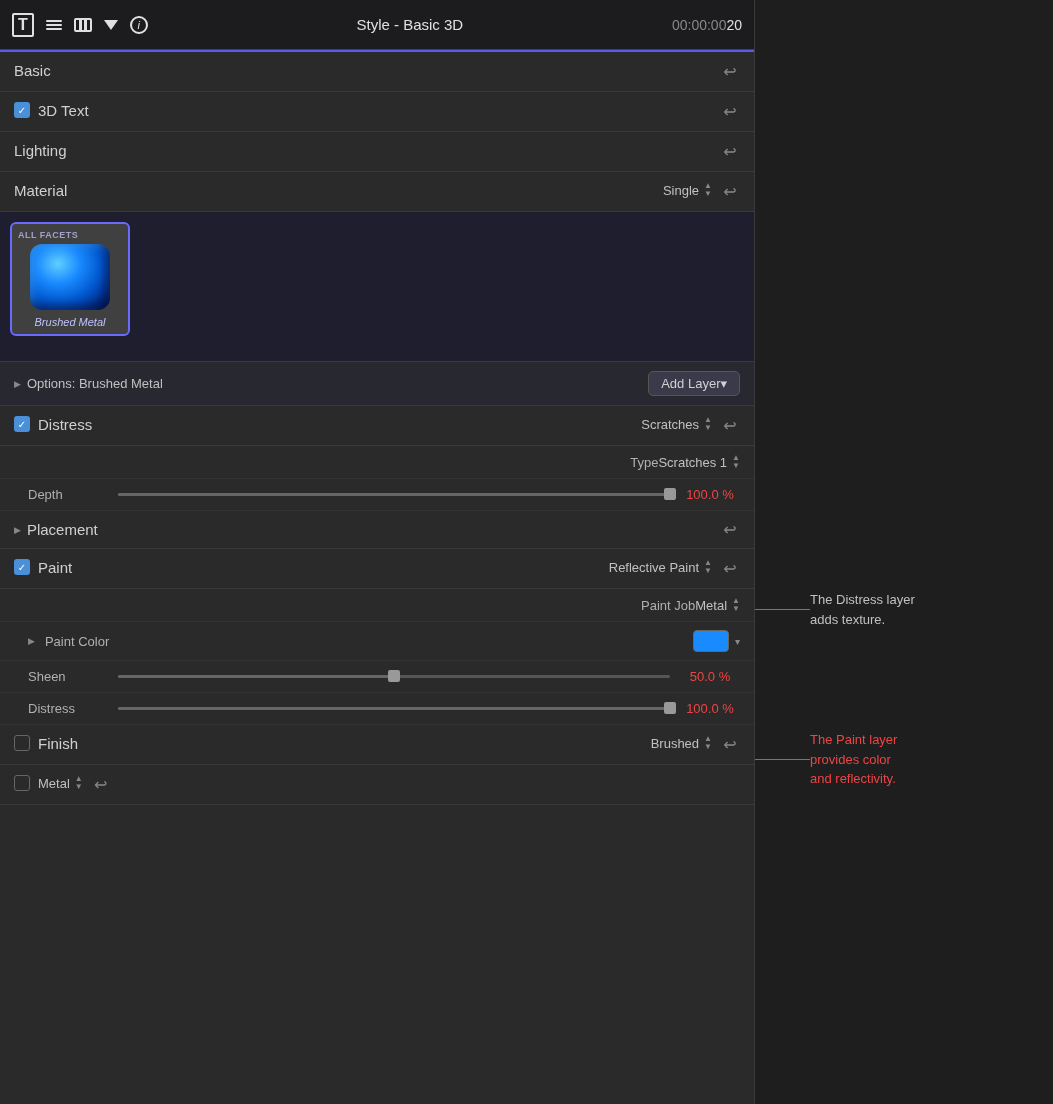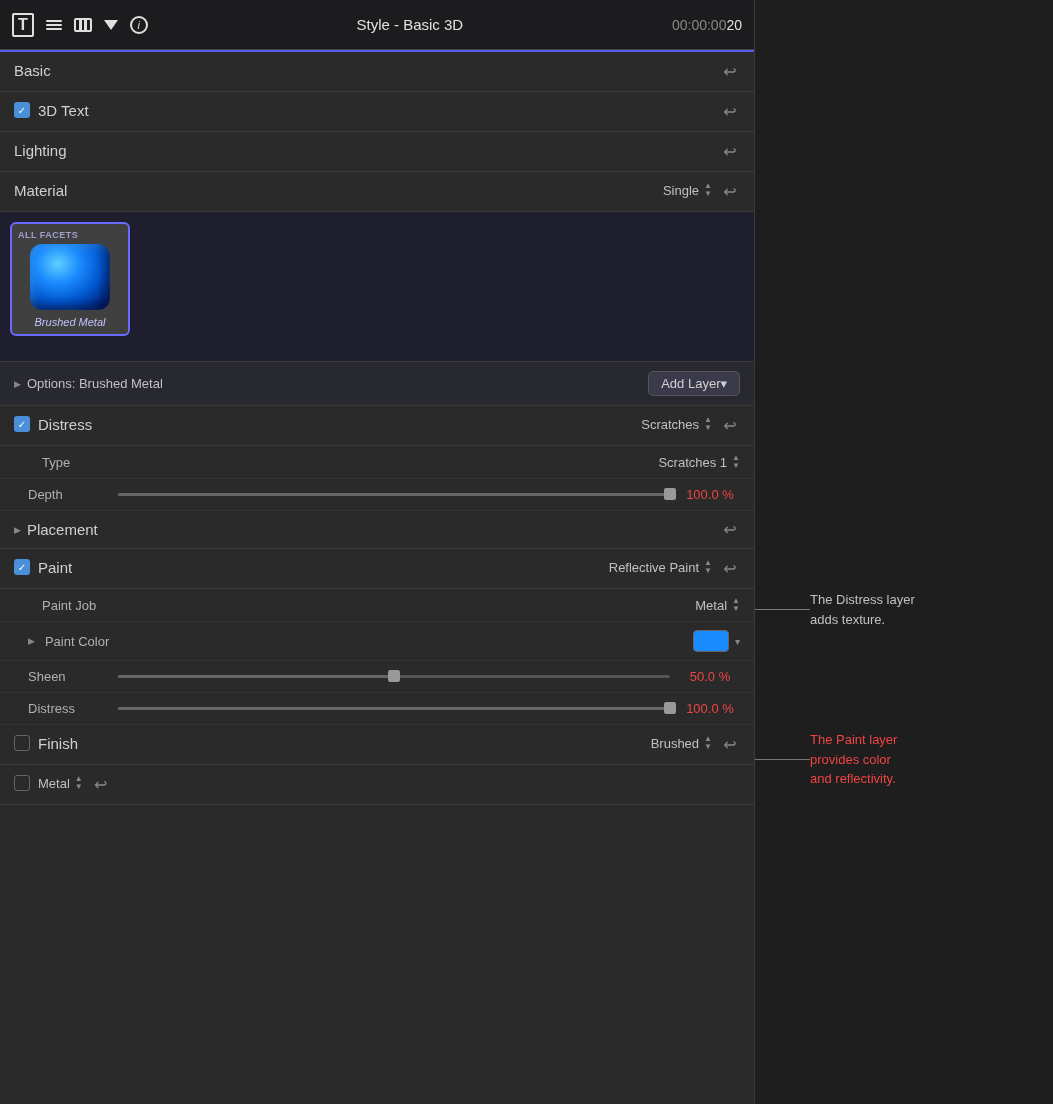--- a/index.html
+++ b/index.html
@@ -180,20 +180,21 @@
       align-items: center;
       cursor: pointer;
     }
 
     
     .sub-row {
       display: flex;
       align-items: center;
       padding: 8px 14px 8px 42px;
       border-bottom: 1px solid #333;
+      text-align: right;
     }
     .sub-label {
       font-size: 13px;
       color: #b0b0b0;
       flex: 1;
     }
 
     
     .slider-row {
       display: flex;

